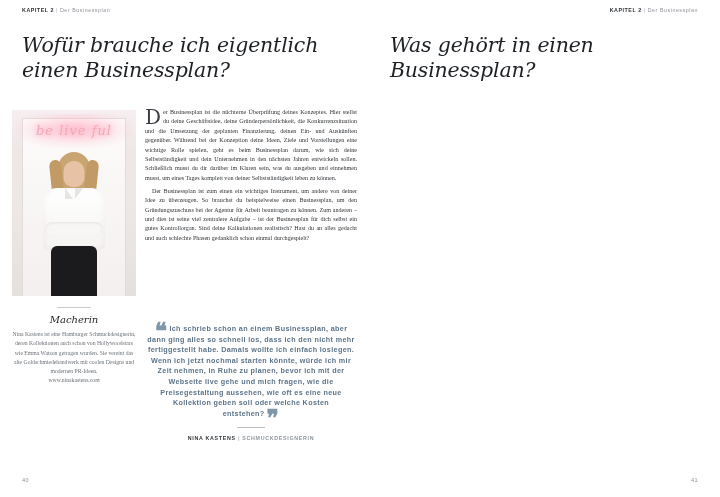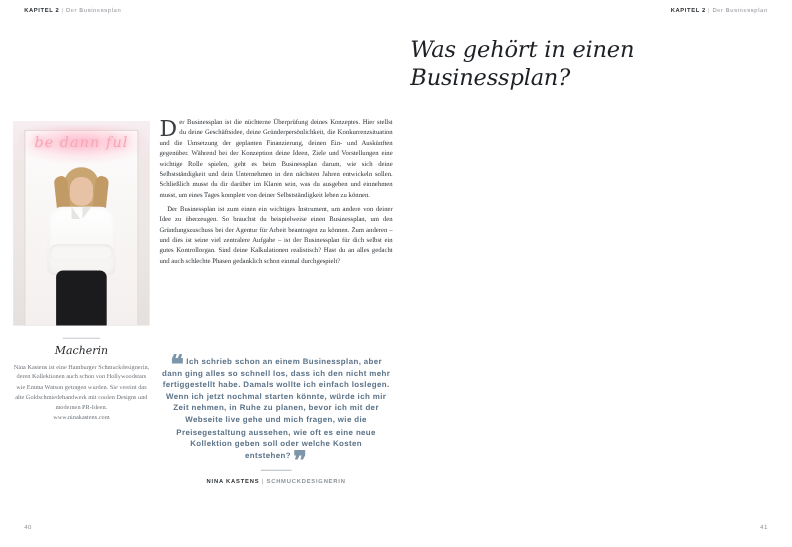--- a/index.html
+++ b/index.html
@@ -58,21 +58,21 @@
 
   .page-title {
     position: absolute;
     left: 22px;
     font-size: 20.5px;
     line-height: 25px;
     letter-spacing: -0.2px;
     width: 300px;
   }
   .title-left { top: 33px; }
-  .title-right { top: 33px; left: 13px; width: 320px; font-style: italic; }
+  .title-right { top: 33px; left: 30px; width: 320px; font-style: italic; }
 
   
   .col-left-narrow {
     position: absolute;
     left: 12px;
     top: 110px;
     width: 124px;
   }
 
   .photo {
@@ -266,28 +266,29 @@
 <div class="spread">
 
   <div class="page">
 
     <div class="runhead runhead-left">
       <span class="kap">KAPITEL 2</span>
       <span class="sep">|</span>
       <span>Der Businessplan</span>
     </div>
 
+    <div class="script page-title title-left">Wofür brauche ich eigentlich einen Businessplan?</div>
 
     <div class="col-left-narrow">
 
       <div class="photo">
         <div class="photo-wall"></div>
         <div class="photo-frame"></div>
         <div class="neon-glow"></div>
-        <div class="neon">be dann ful</div>
+        <div class="neon">be live ful</div>
         <div class="person">
           <div class="p-hair"></div>
           <div class="p-hair-l"></div>
           <div class="p-hair-r"></div>
           <div class="p-face"></div>
           <div class="p-shirt"></div>
           <div class="p-collar-l"></div>
           <div class="p-collar-r"></div>
           <div class="p-arms"></div>
           <div class="p-pants"></div>

